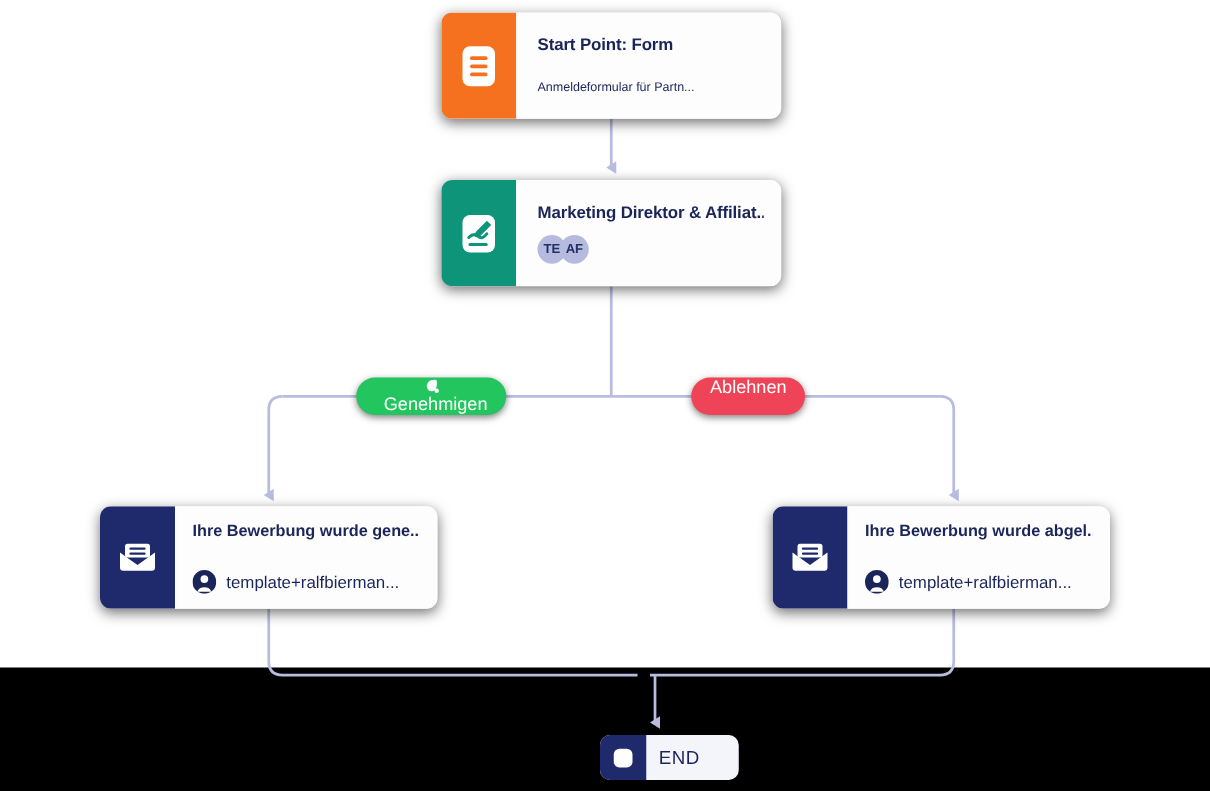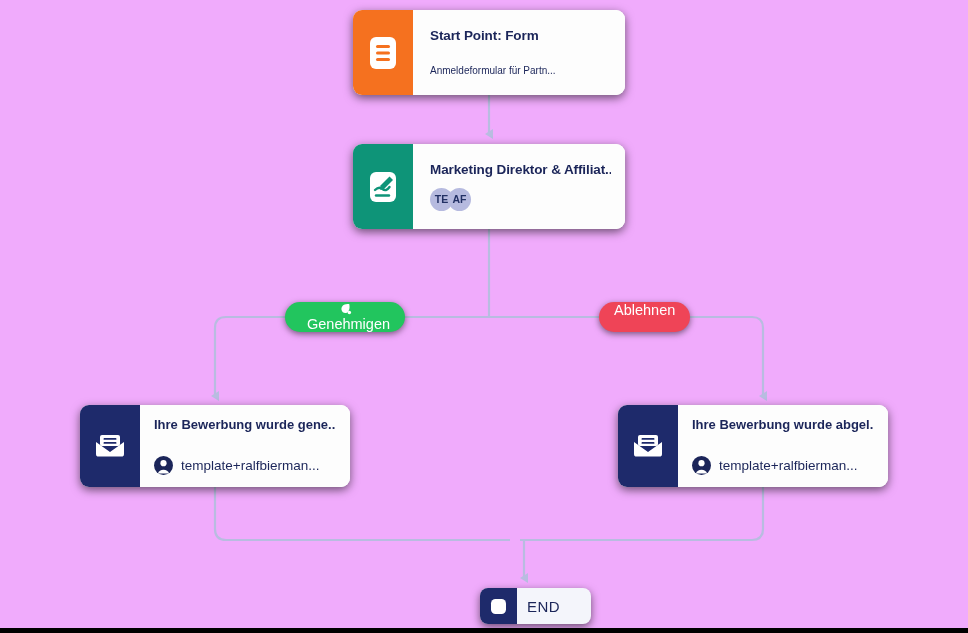--- a/index.html
+++ b/index.html
@@ -1,19 +1,19 @@
 <!DOCTYPE html>
 <html><head>
 <meta charset="utf-8">
 <style>
   html,body{margin:0;padding:0;background:#000;}
   body{width:968px;height:633px;overflow:hidden;
        font-family:"Liberation Sans","DejaVu Sans",sans-serif;
        -webkit-font-smoothing:antialiased;}
-  #canvas{position:relative;width:968px;height:628px;background:#f0abfc;}
+  #canvas{position:relative;width:968px;height:534px;background:#ffffff;}
 
   svg.edges{position:absolute;left:0;top:0;width:968px;height:633px;}
 
   
   .node{position:absolute;display:flex;align-items:stretch;
         background:#ffffff;border-radius:9px;overflow:hidden;
         box-shadow:0 3px 10px rgba(0,0,0,.55), 0 0 0 1px rgba(255,255,255,.06);}
   .node .iconpanel{flex:0 0 auto;display:flex;align-items:center;justify-content:center;}
   .node .body{flex:1 1 auto;display:flex;flex-direction:column;justify-content:center;
               background:#fdfdfd;padding:0 14px;min-width:0;}
@@ -51,21 +51,21 @@
   .emailrow{display:flex;align-items:center;margin-top:24px;}
   .emailrow .recipient{color:#1b2559;font-size:13.5px;white-space:nowrap;
                        overflow:hidden;margin-left:8px;}
 
   
   .badge{position:absolute;display:flex;align-items:center;border-radius:17px;
          height:30px;padding:0 15px;color:#ffffff;font-size:14.5px;
          white-space:nowrap;box-shadow:0 2px 6px rgba(0,0,0,.5);flex-direction:column;}
   #badge-approve{left:285px;top:302px;background:#22c55e;}
   #badge-approve .lbl{margin-left:7px;}
-  #badge-reject{left:599px;top:302px;background:#ef4457;}
+  #badge-reject{left:553px;top:302px;background:#ef4457;}
 
   
   #node-end{position:absolute;left:480px;top:588px;height:36px;
             display:flex;align-items:stretch;border-radius:8px;overflow:hidden;
             background:#f4f5fb;box-shadow:0 3px 9px rgba(0,0,0,.55);}
   #node-end .endicon{width:37px;background:#1e2a6b;display:flex;
                      align-items:center;justify-content:center;}
   #node-end .endlabel{display:flex;align-items:center;padding:0 31px 0 10px;
                       color:#1b2559;font-size:15px;font-weight:normal;
                       letter-spacing:.4px;}

